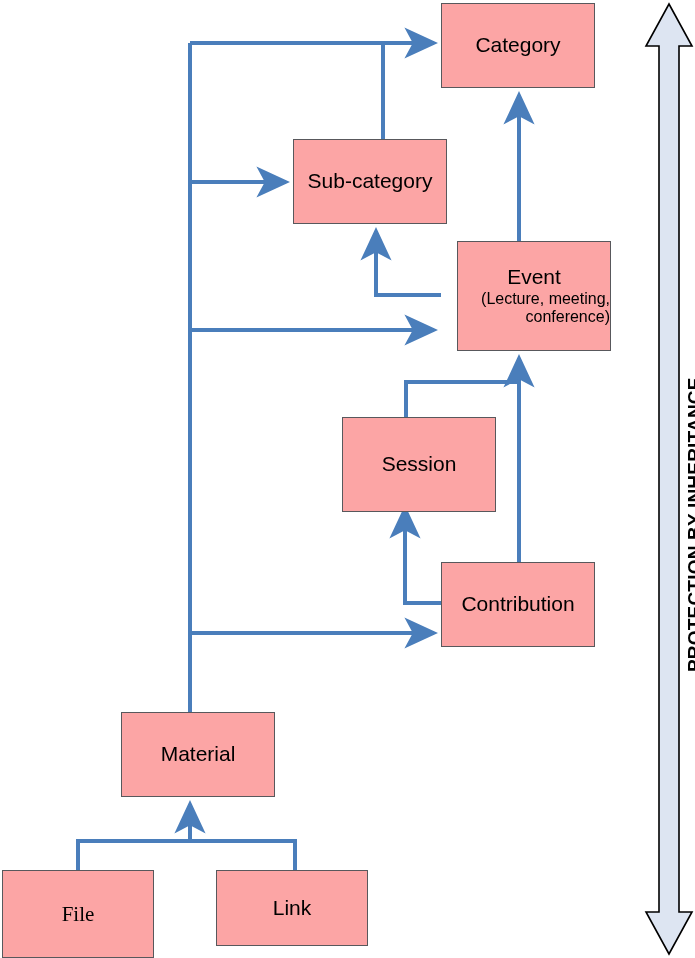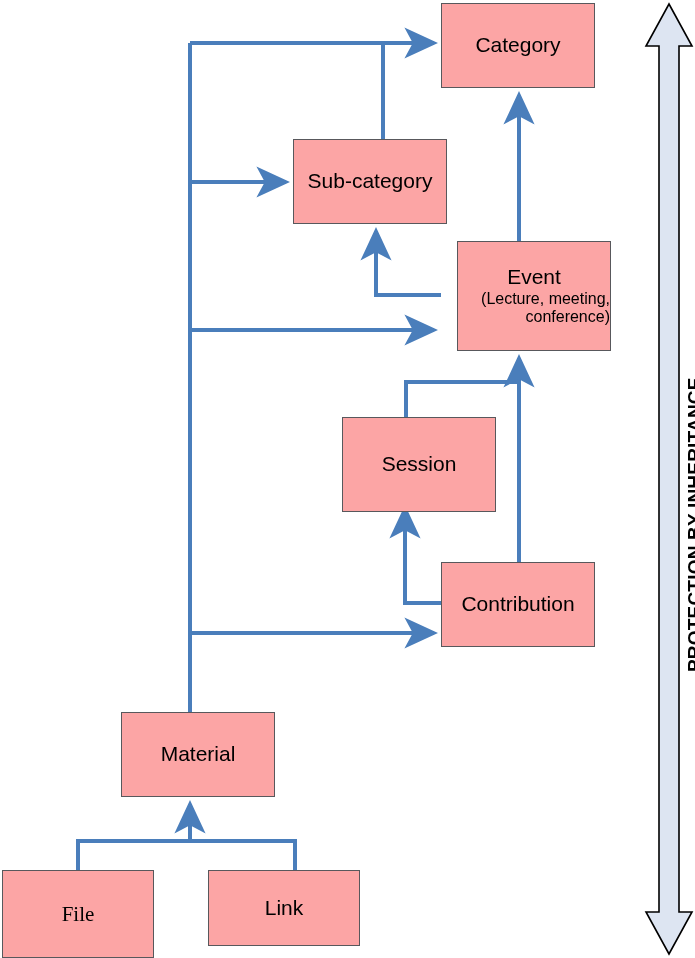--- a/index.html
+++ b/index.html
@@ -80,21 +80,21 @@
   </div>
 
   <div class="node" style="left:113px;top:712px;width:154px;height:85px;margin-left:8px;">
     <span>Material</span>
   </div>
 
   <div class="node" style="left:2px;top:870px;width:152px;height:88px;font-family:Liberation Serif, serif;">
     <span>File</span>
   </div>
 
-  <div class="node" style="left:208px;top:870px;width:152px;height:76px;">
+  <div class="node" style="left:216px;top:870px;width:152px;height:76px;">
     <span>Link</span>
   </div>
 
   <svg style="position:absolute;left:643px;top:2px;" width="52" height="954">
     <path d="M26,2 L49,44 L36,44 L36,910 L49,910 L26,952 L3,910 L16,910 L16,44 L3,44 Z" fill="#dde5f2" stroke="#000000" stroke-width="1.6" stroke-linejoin="miter"></path>
   </svg>
 
   <div id="band-label" style="left:684px;top:672px;">PROTECTION BY INHERITANCE</div>
 
 </div>

